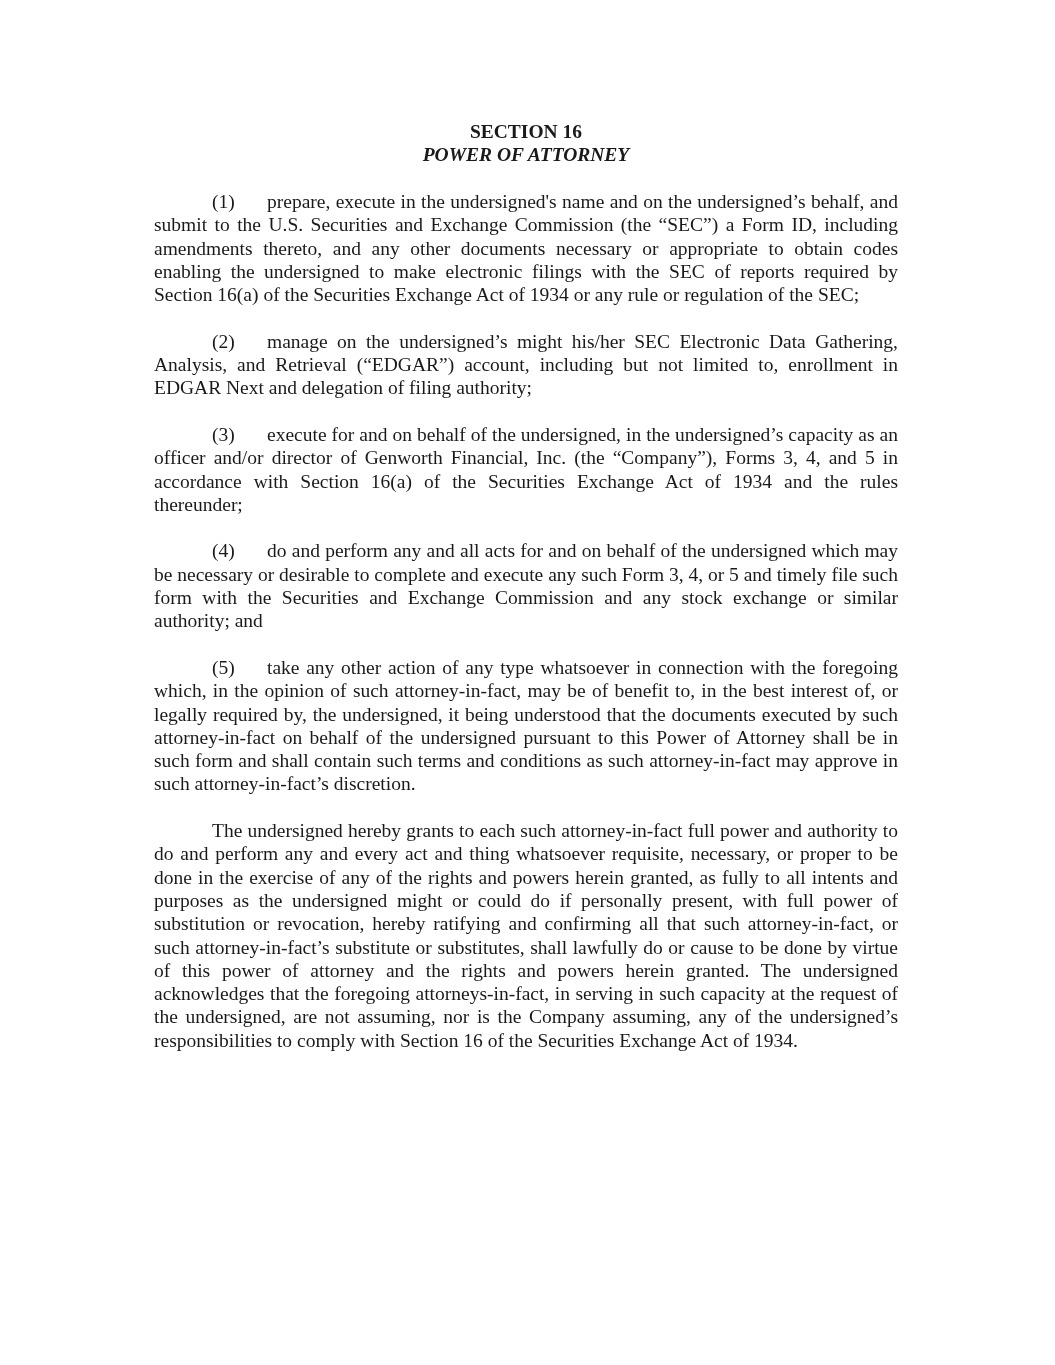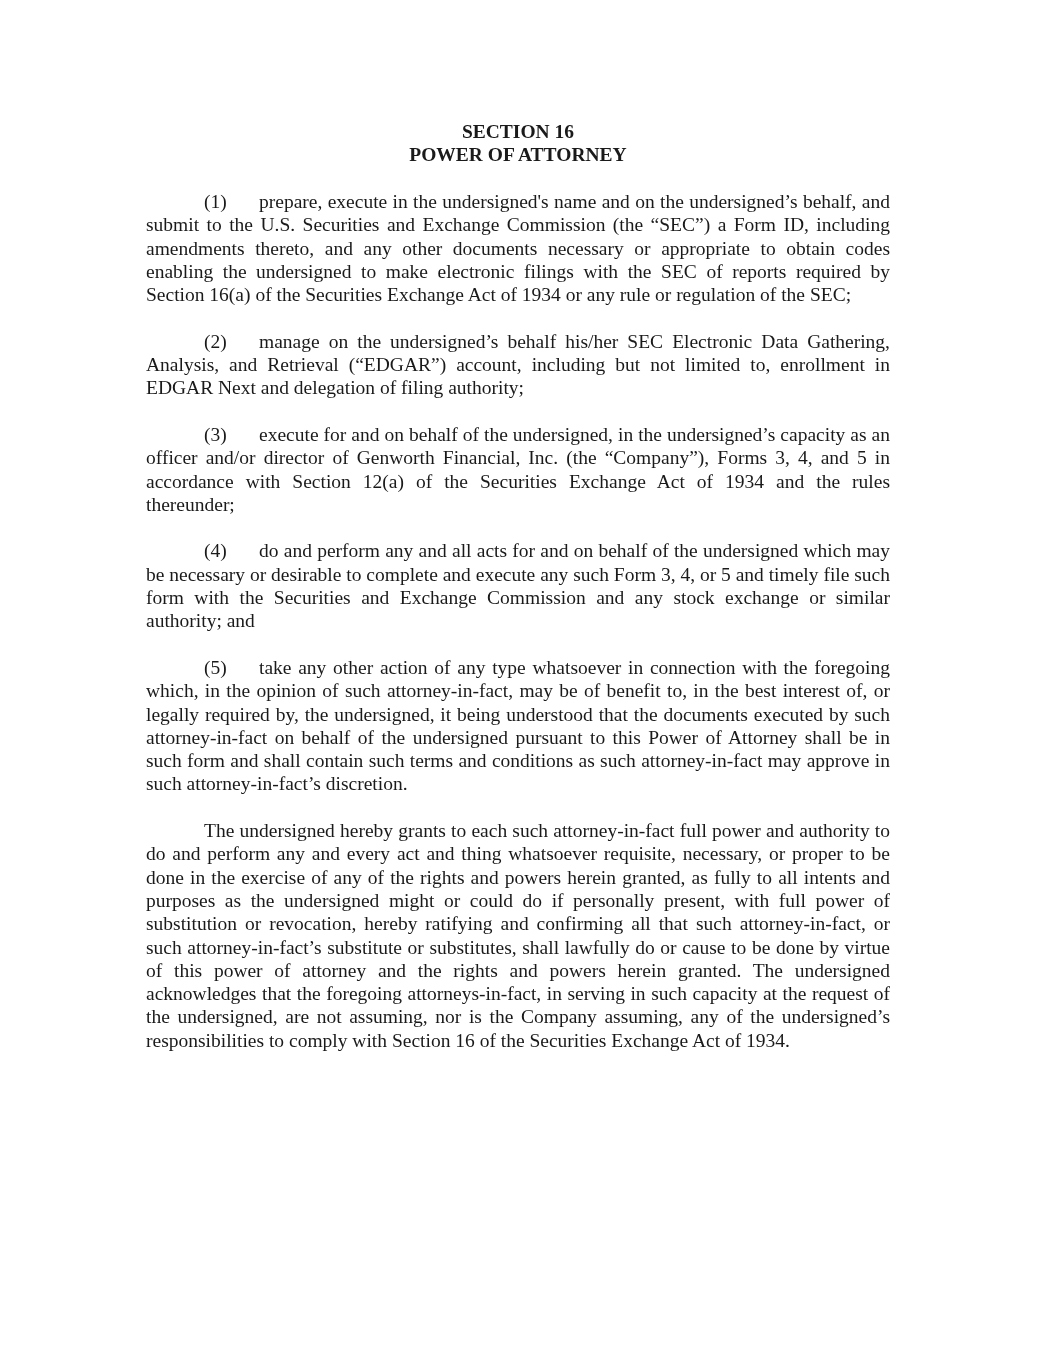--- a/index.html
+++ b/index.html
@@ -1,38 +1,38 @@
 <!DOCTYPE html>
 <html><head>
 <meta charset="utf-8">
 <style>
   html, body { margin: 0; padding: 0; background: #ffffff; }
   body { width: 1055px; height: 1365px; position: relative; overflow: hidden; }
   .page {
-    position: absolute; left: 146px; top: 120px; width: 744px;
+    position: absolute; left: 154px; top: 120px; width: 744px;
     font-family: "Liberation Serif", serif; font-size: 19.5px; line-height: 23.3px;
     color: #1a1a1a; text-align: justify;
   }
   .title {
     text-align: center; font-weight: bold; font-size: 19.5px; line-height: 23px;
     margin: 0;
   }
-  .title + .title { margin-bottom: 24px; }
+  .title + .title { margin-bottom: 24px; font-style: italic; }
   p { margin: 0 0 23.3px 0; }
   .indent { text-indent: 58px; }
   .num { display: inline-block; width: 55px; text-indent: 0; }
 </style>
 </head>
 <body>
 
 <div class="page">
   <div class="title">SECTION 16</div>
   <div class="title">POWER OF ATTORNEY</div>
 
 
   <p class="indent"><span class="num">(1)</span><span>prepare, execute in the undersigned's name and on the undersigned’s behalf, and submit to the U.S. Securities and Exchange Commission (the “SEC”) a Form ID, including amendments thereto, and any other documents necessary or appropriate to obtain codes enabling the undersigned to make electronic filings with the SEC of reports required by Section 16(a) of the Securities Exchange Act of 1934 or any rule or regulation of the SEC;</span></p>
-  <p class="indent"><span class="num">(2)</span><span>manage on the undersigned’s behalf his/her SEC Electronic Data Gathering, Analysis, and Retrieval (“EDGAR”) account, including but not limited to, enrollment in EDGAR Next and delegation of filing authority;</span></p>
-  <p class="indent"><span class="num">(3)</span><span>execute for and on behalf of the undersigned, in the undersigned’s capacity as an officer and/or director of Genworth Financial, Inc. (the “Company”), Forms 3, 4, and 5 in accordance with Section 12(a) of the Securities Exchange Act of 1934 and the rules thereunder;</span></p>
+  <p class="indent"><span class="num">(2)</span><span>manage on the undersigned’s might his/her SEC Electronic Data Gathering, Analysis, and Retrieval (“EDGAR”) account, including but not limited to, enrollment in EDGAR Next and delegation of filing authority;</span></p>
+  <p class="indent"><span class="num">(3)</span><span>execute for and on behalf of the undersigned, in the undersigned’s capacity as an officer and/or director of Genworth Financial, Inc. (the “Company”), Forms 3, 4, and 5 in accordance with Section 16(a) of the Securities Exchange Act of 1934 and the rules thereunder;</span></p>
   <p class="indent"><span class="num">(4)</span><span>do and perform any and all acts for and on behalf of the undersigned which may be necessary or desirable to complete and execute any such Form 3, 4, or 5 and timely file such form with the Securities and Exchange Commission and any stock exchange or similar authority; and</span></p>
   <p class="indent"><span class="num">(5)</span><span>take any other action of any type whatsoever in connection with the foregoing which, in the opinion of such attorney-in-fact, may be of benefit to, in the best interest of, or legally required by, the undersigned, it being understood that the documents executed by such attorney-in-fact on behalf of the undersigned pursuant to this Power of Attorney shall be in such form and shall contain such terms and conditions as such attorney-in-fact may approve in such attorney-in-fact’s discretion.</span></p>
 
   <p class="indent">The undersigned hereby grants to each such attorney-in-fact full power and authority to do and perform any and every act and thing whatsoever requisite, necessary, or proper to be done in the exercise of any of the rights and powers herein granted, as fully to all intents and purposes as the undersigned might or could do if personally present, with full power of substitution or revocation, hereby ratifying and confirming all that such attorney-in-fact, or such attorney-in-fact’s substitute or substitutes, shall lawfully do or cause to be done by virtue of this power of attorney and the rights and powers herein granted.  The undersigned acknowledges that the foregoing attorneys-in-fact, in serving in such capacity at the request of the undersigned, are not assuming, nor is the Company assuming, any of the undersigned’s responsibilities to comply with Section 16 of the Securities Exchange Act of 1934.</p>
 </div>
 
 </body></html>

